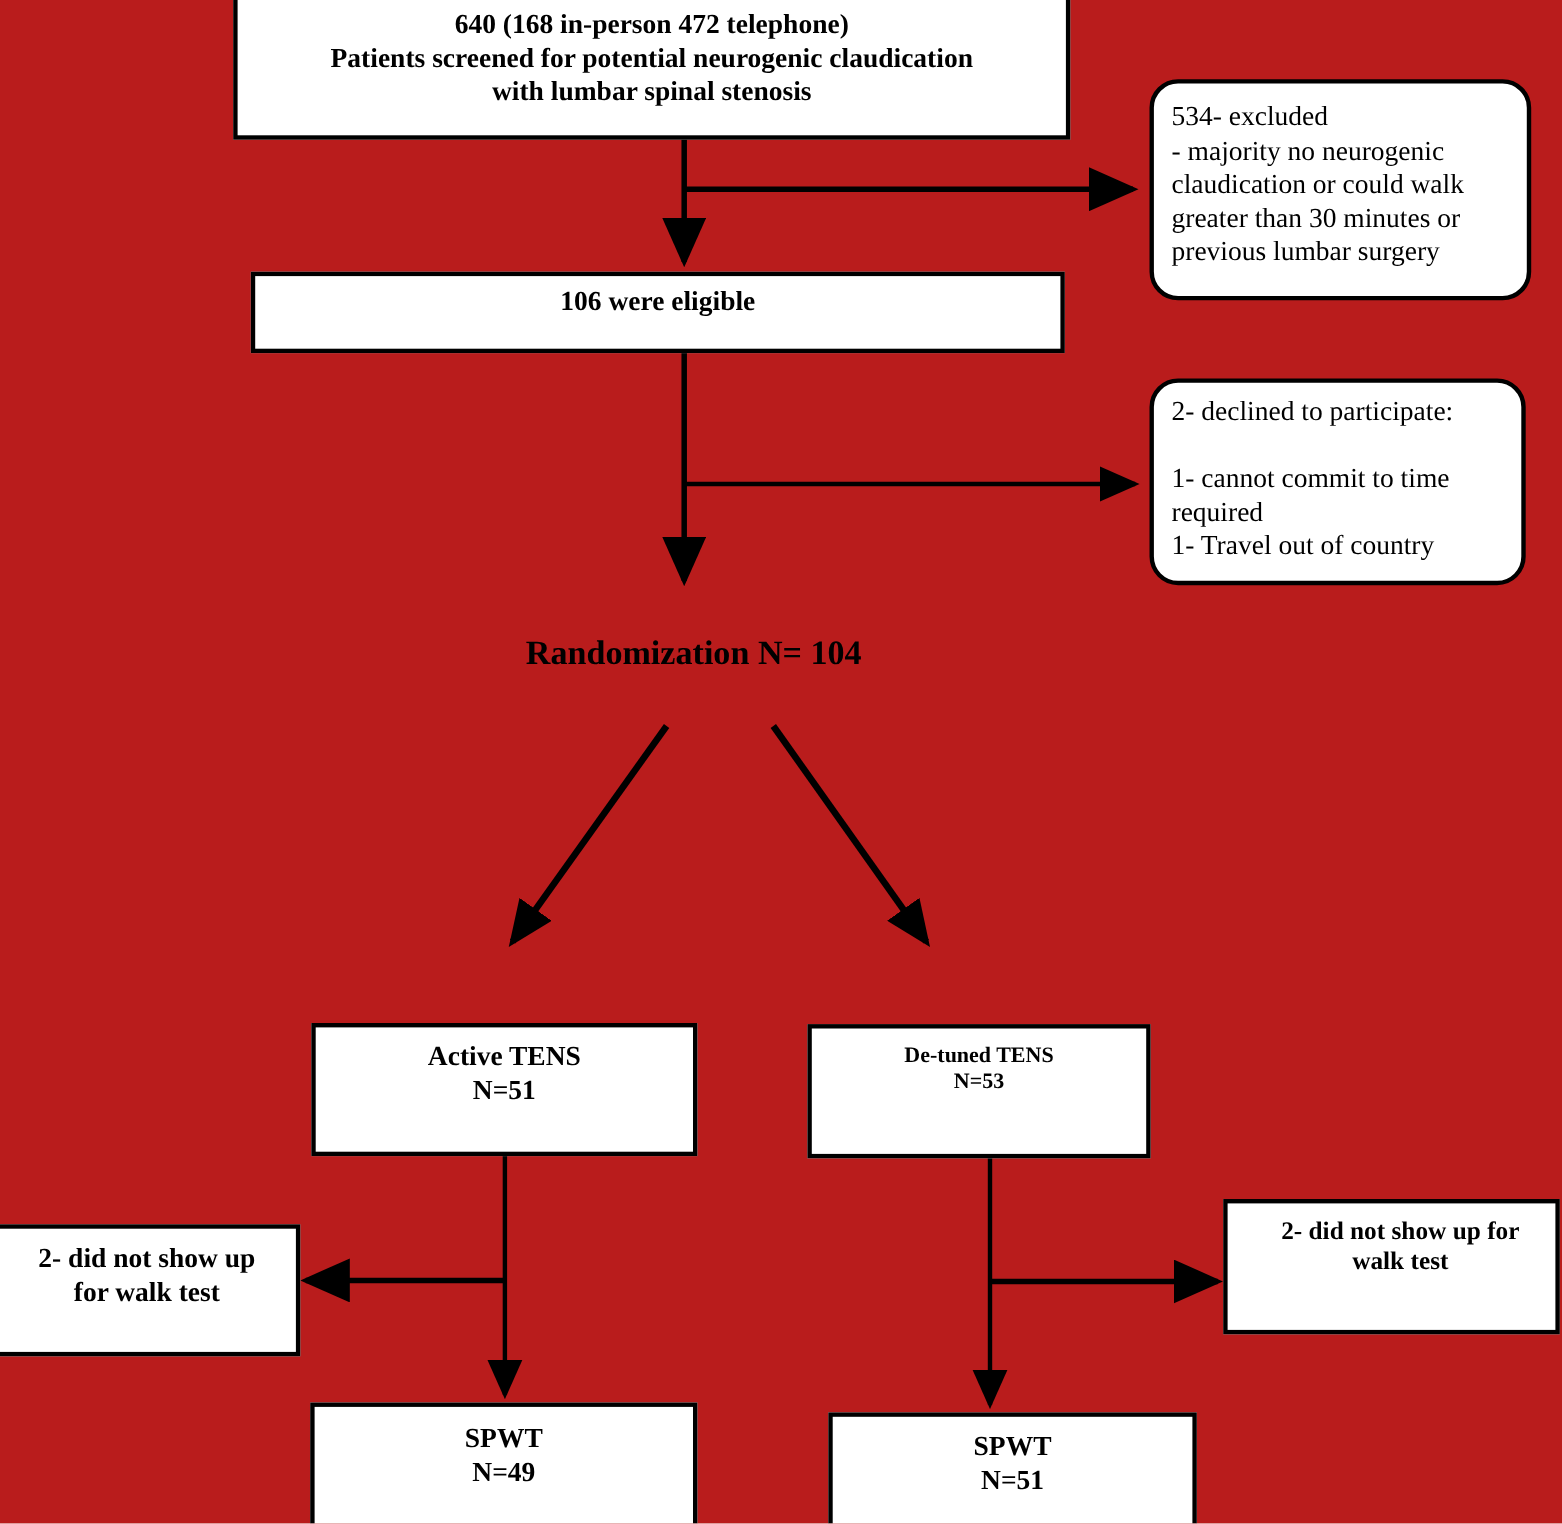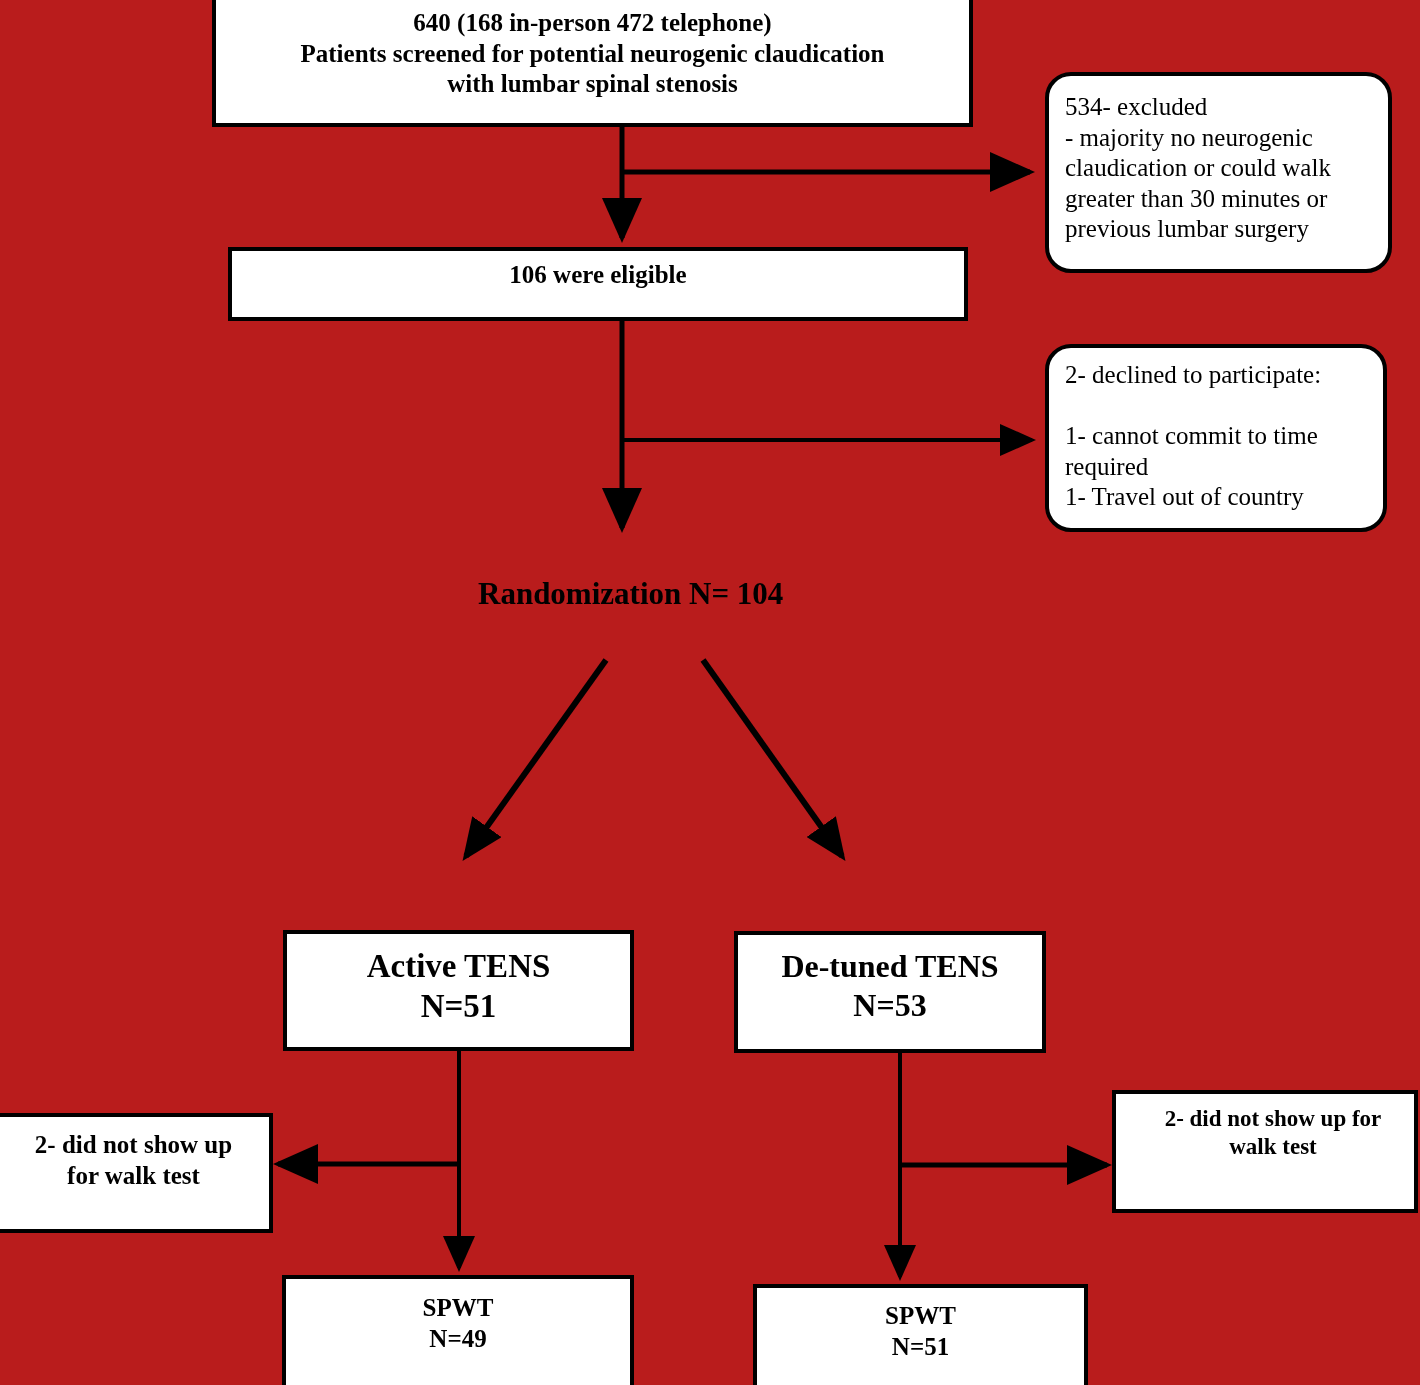--- a/index.html
+++ b/index.html
@@ -49,22 +49,22 @@
     width: 1420px;
     height: 1385px;
     pointer-events: none;
     overflow: visible;
   }
   
   #box-screened   { left: 212px; top: -4px;   width: 761px; height: 131px; padding: 8px 10px 0 10px; font-size: 25px; }
   #box-excluded   { left: 1045px; top: 72px;  width: 347px; height: 201px; padding: 16px 14px 0 16px; font-size: 25px; }
   #box-eligible   { left: 228px; top: 247px;  width: 740px; height: 74px;  padding: 9px 10px 0 10px; font-size: 25px; }
   #box-declined   { left: 1045px; top: 344px; width: 342px; height: 188px; padding: 12px 12px 0 16px; font-size: 25px; }
-  #box-active     { left: 283px; top: 930px;  width: 351px; height: 121px; padding: 12px 8px 0 8px; font-size: 33px; }
-  #box-detuned    { left: 734px; top: 931px;  width: 312px; height: 122px; padding: 12px 8px 0 8px; font-size: 32px; }
+  #box-active     { left: 283px; top: 930px;  width: 351px; height: 121px; padding: 12px 8px 0 8px; font-size: 25px; }
+  #box-detuned    { left: 734px; top: 931px;  width: 312px; height: 122px; padding: 12px 8px 0 8px; font-size: 20px; }
   #box-noshow-left  { left: -6px; top: 1113px; width: 279px; height: 120px; padding: 13px 10px 0 10px; font-size: 25px; }
   #box-noshow-right { left: 1112px; top: 1090px; width: 306px; height: 123px; padding: 11px 8px 0 24px; font-size: 23px; }
   #box-spwt-left  { left: 282px; top: 1275px; width: 352px; height: 115px; padding: 14px 8px 0 8px; font-size: 25px; }
   #box-spwt-right { left: 753px; top: 1284px; width: 335px; height: 106px; padding: 13px 8px 0 8px; font-size: 25px; }
   #label-randomization { left: 478px; top: 576px; font-size: 31px; }
 </style>
 </head>
 <body>
 
 <div id="canvas">

